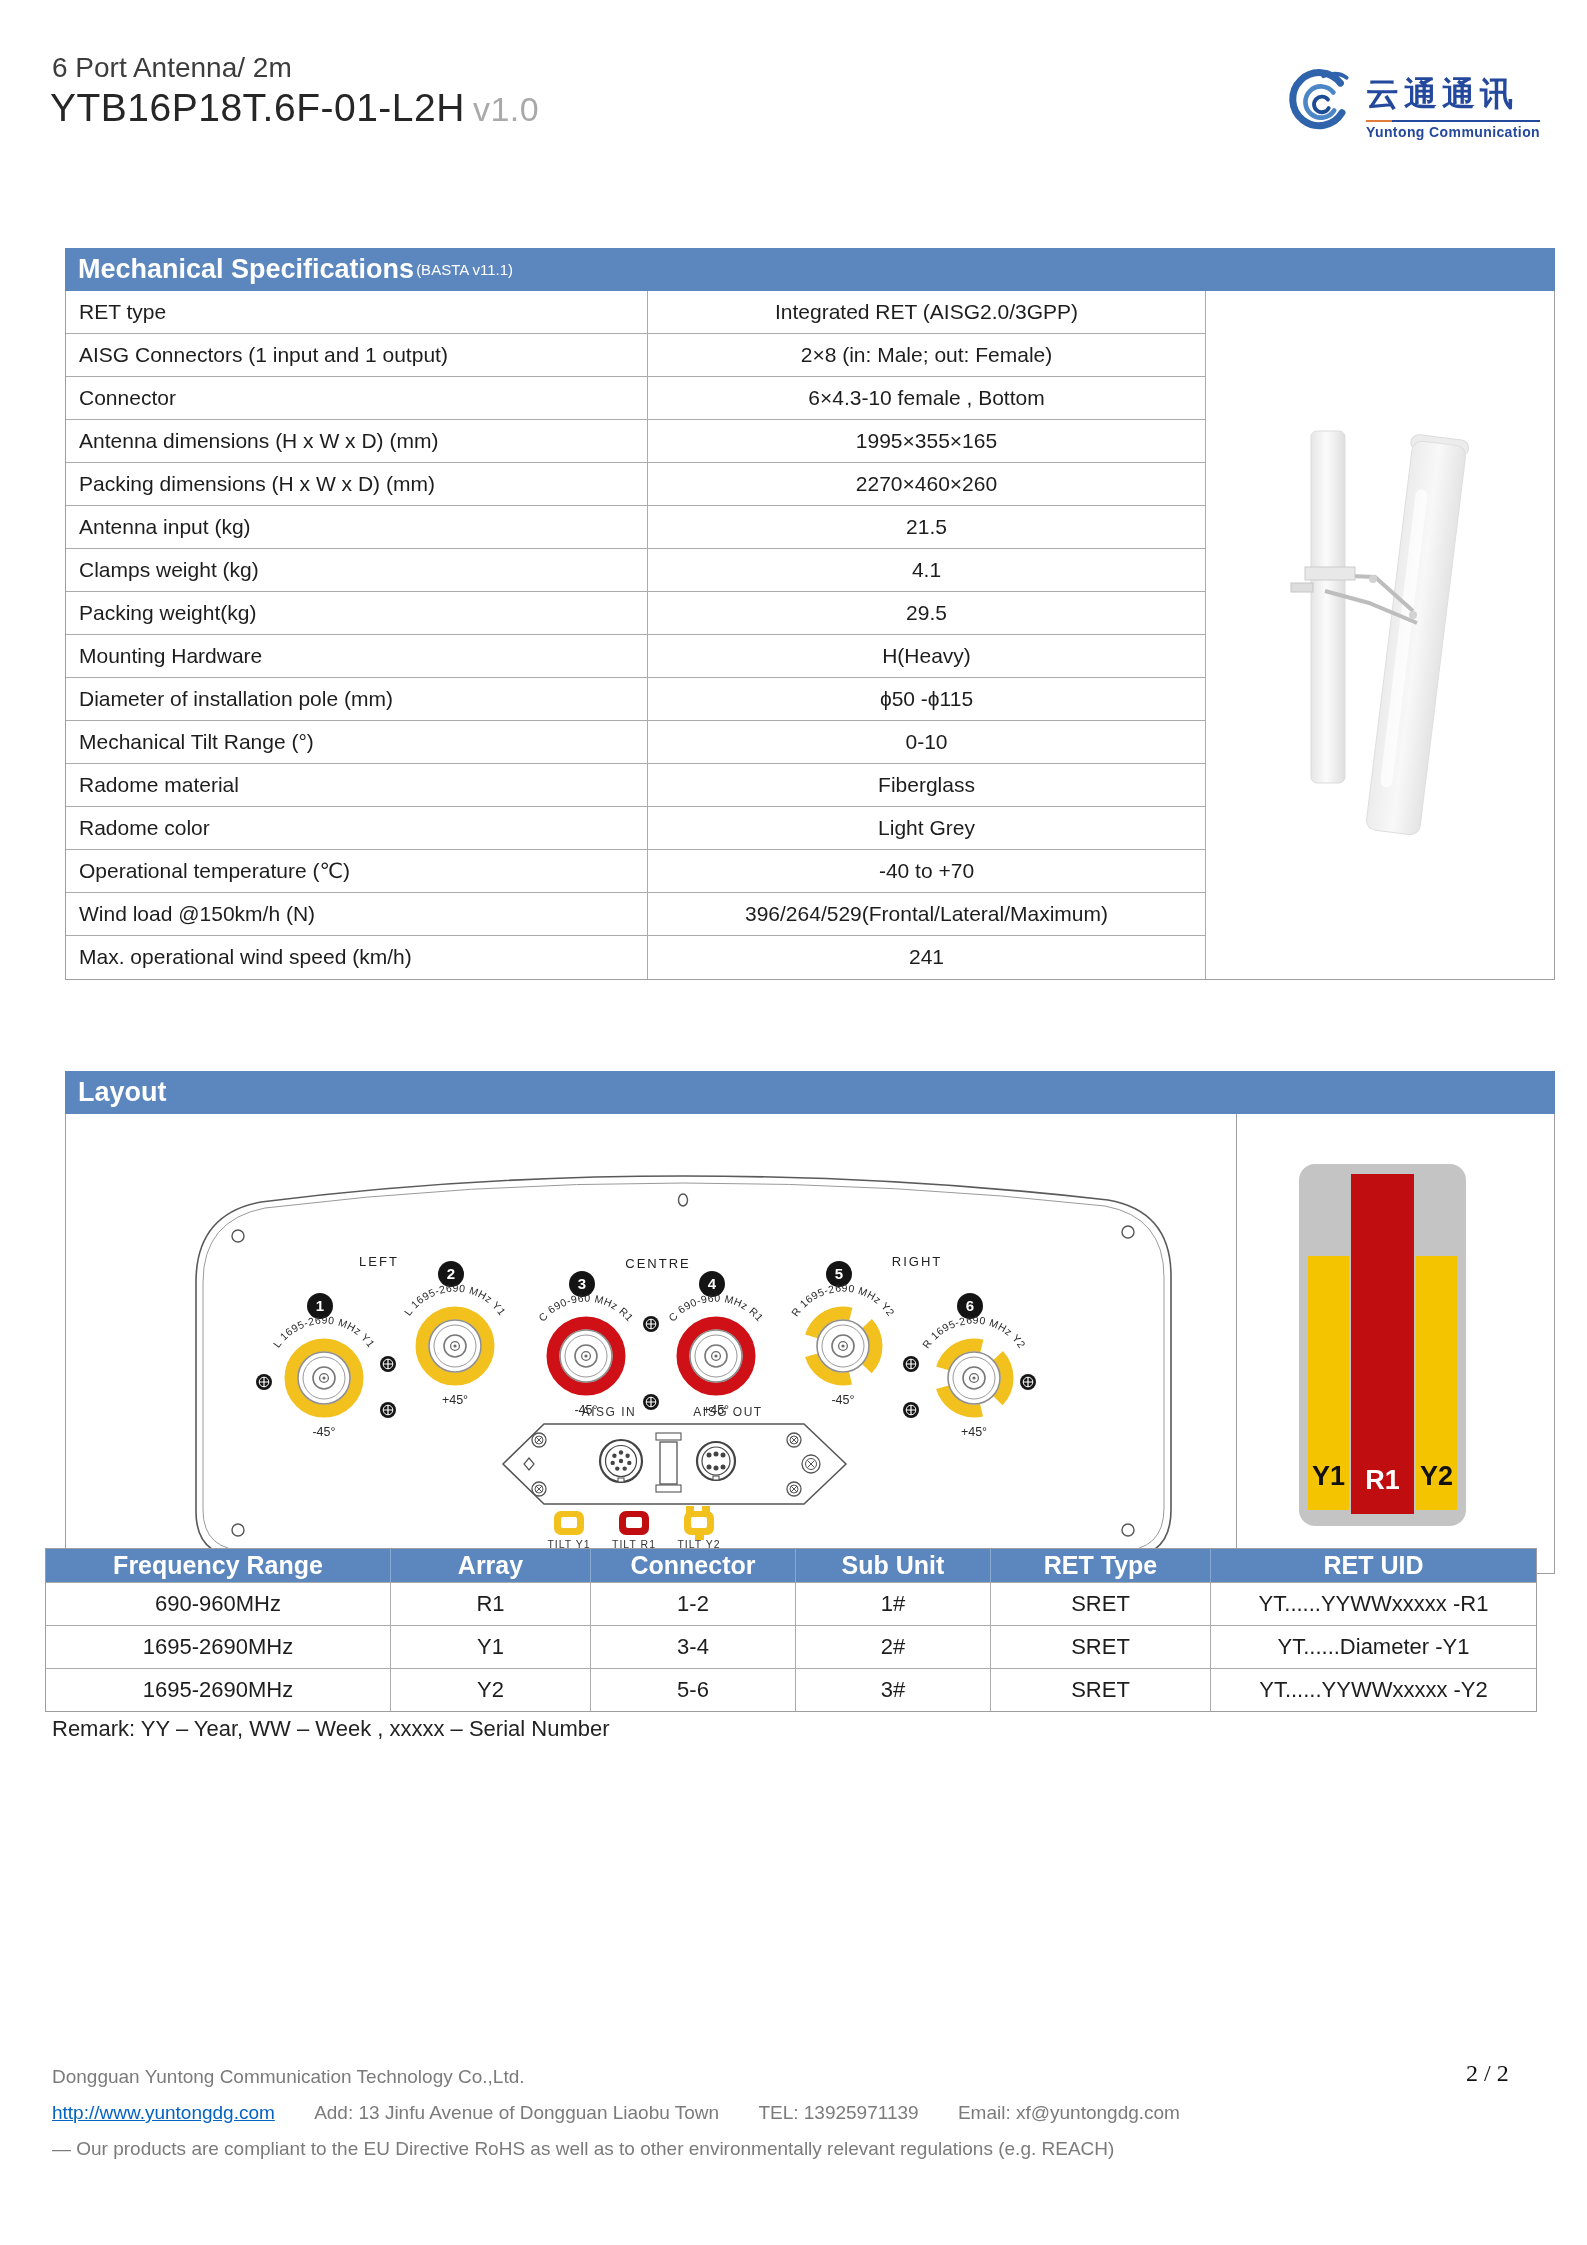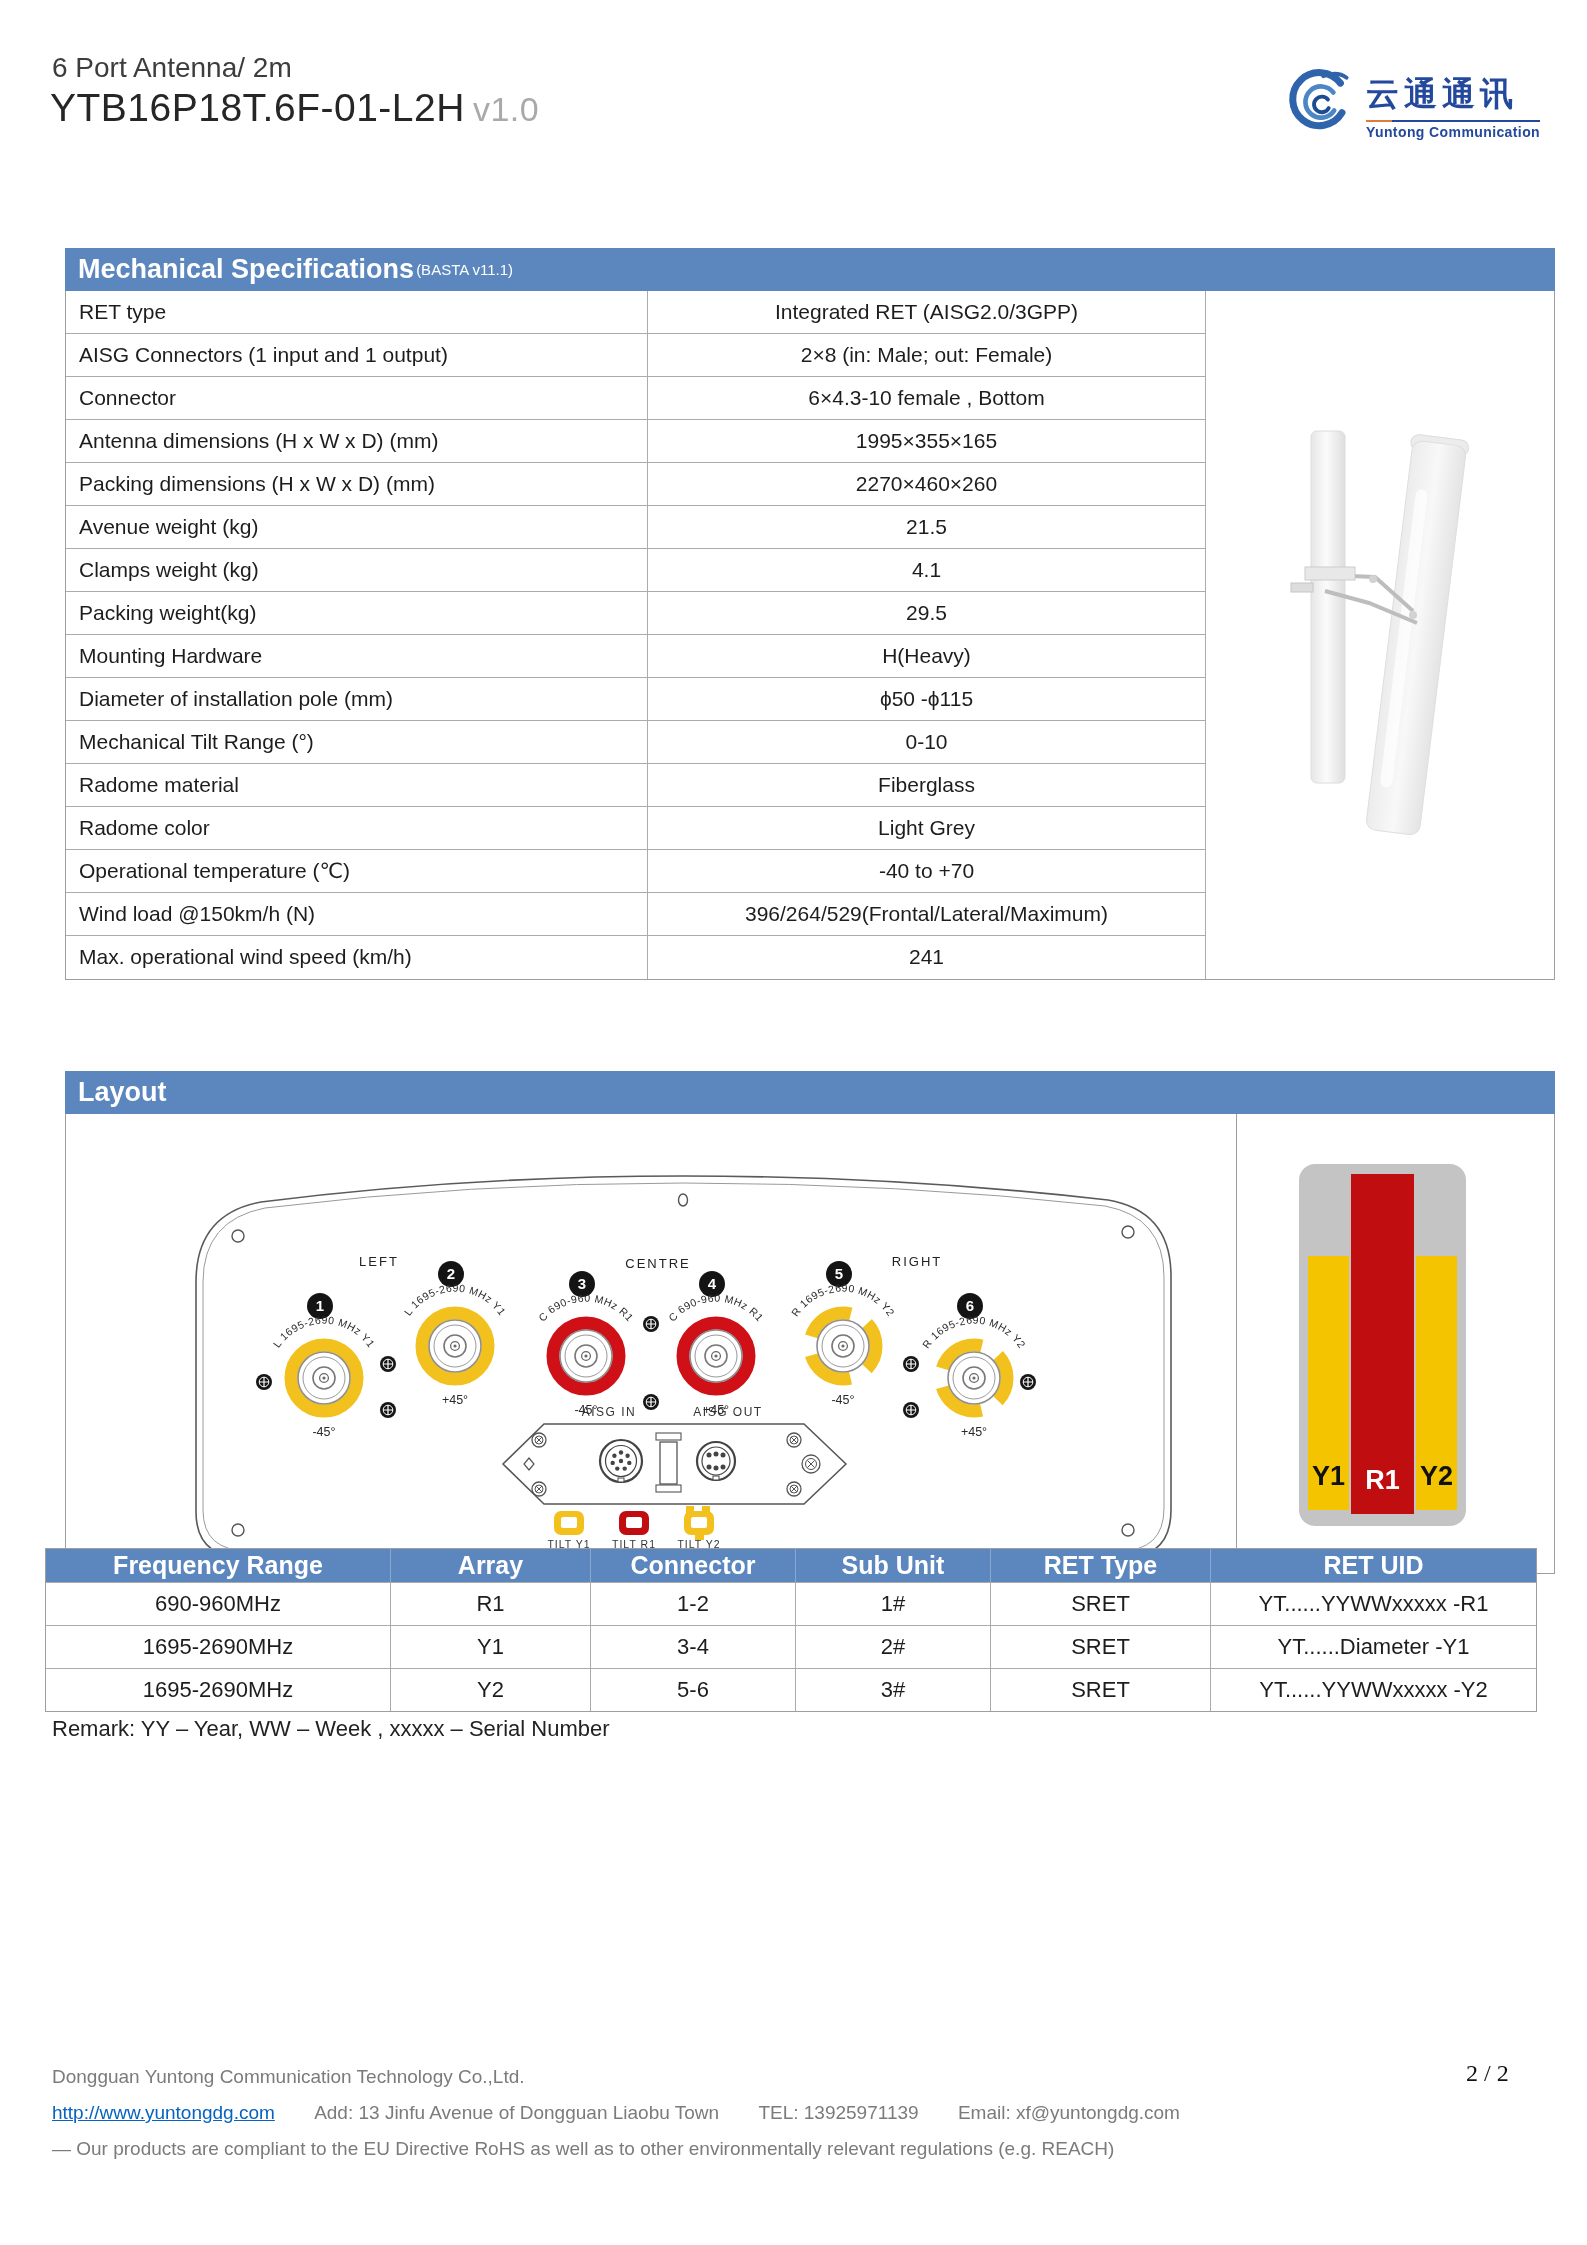--- a/index.html
+++ b/index.html
@@ -103,21 +103,21 @@
           <div class="mech-label">RET type</div>
           <div class="mech-value">Integrated RET (AISG2.0/3GPP)</div>
           <div class="mech-label">AISG Connectors (1 input and 1 output)</div>
           <div class="mech-value">2×8 (in: Male; out: Female)</div>
           <div class="mech-label">Connector</div>
           <div class="mech-value">6×4.3-10 female , Bottom</div>
           <div class="mech-label">Antenna dimensions (H x W x D) (mm)</div>
           <div class="mech-value">1995×355×165</div>
           <div class="mech-label">Packing dimensions (H x W x D) (mm)</div>
           <div class="mech-value">2270×460×260</div>
-          <div class="mech-label">Avenue weight (kg)</div>
+          <div class="mech-label">Antenna input (kg)</div>
           <div class="mech-value">21.5</div>
           <div class="mech-label">Clamps weight (kg)</div>
           <div class="mech-value">4.1</div>
           <div class="mech-label">Packing weight(kg)</div>
           <div class="mech-value">29.5</div>
           <div class="mech-label">Mounting Hardware</div>
           <div class="mech-value">H(Heavy)</div>
           <div class="mech-label">Diameter of installation pole (mm)</div>
           <div class="mech-value">ϕ50 -ϕ115</div>
           <div class="mech-label">Mechanical Tilt Range (°)</div>

